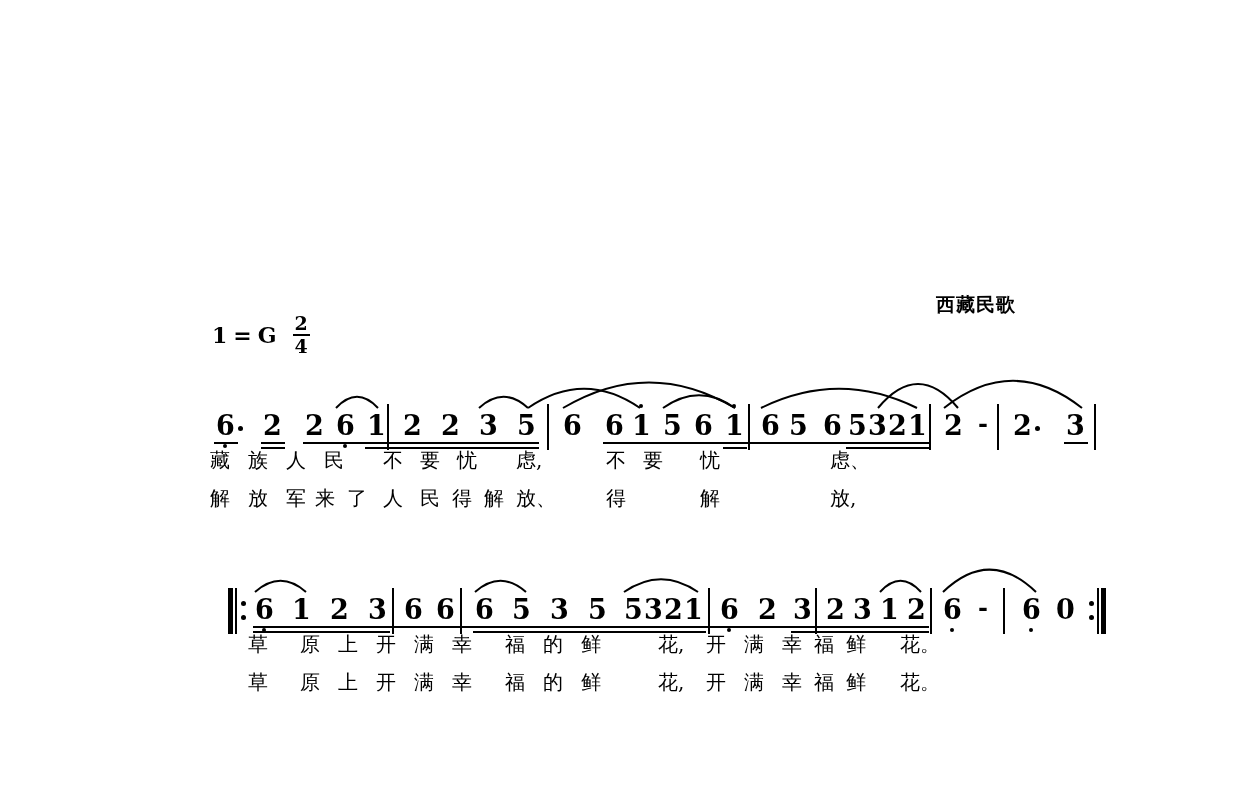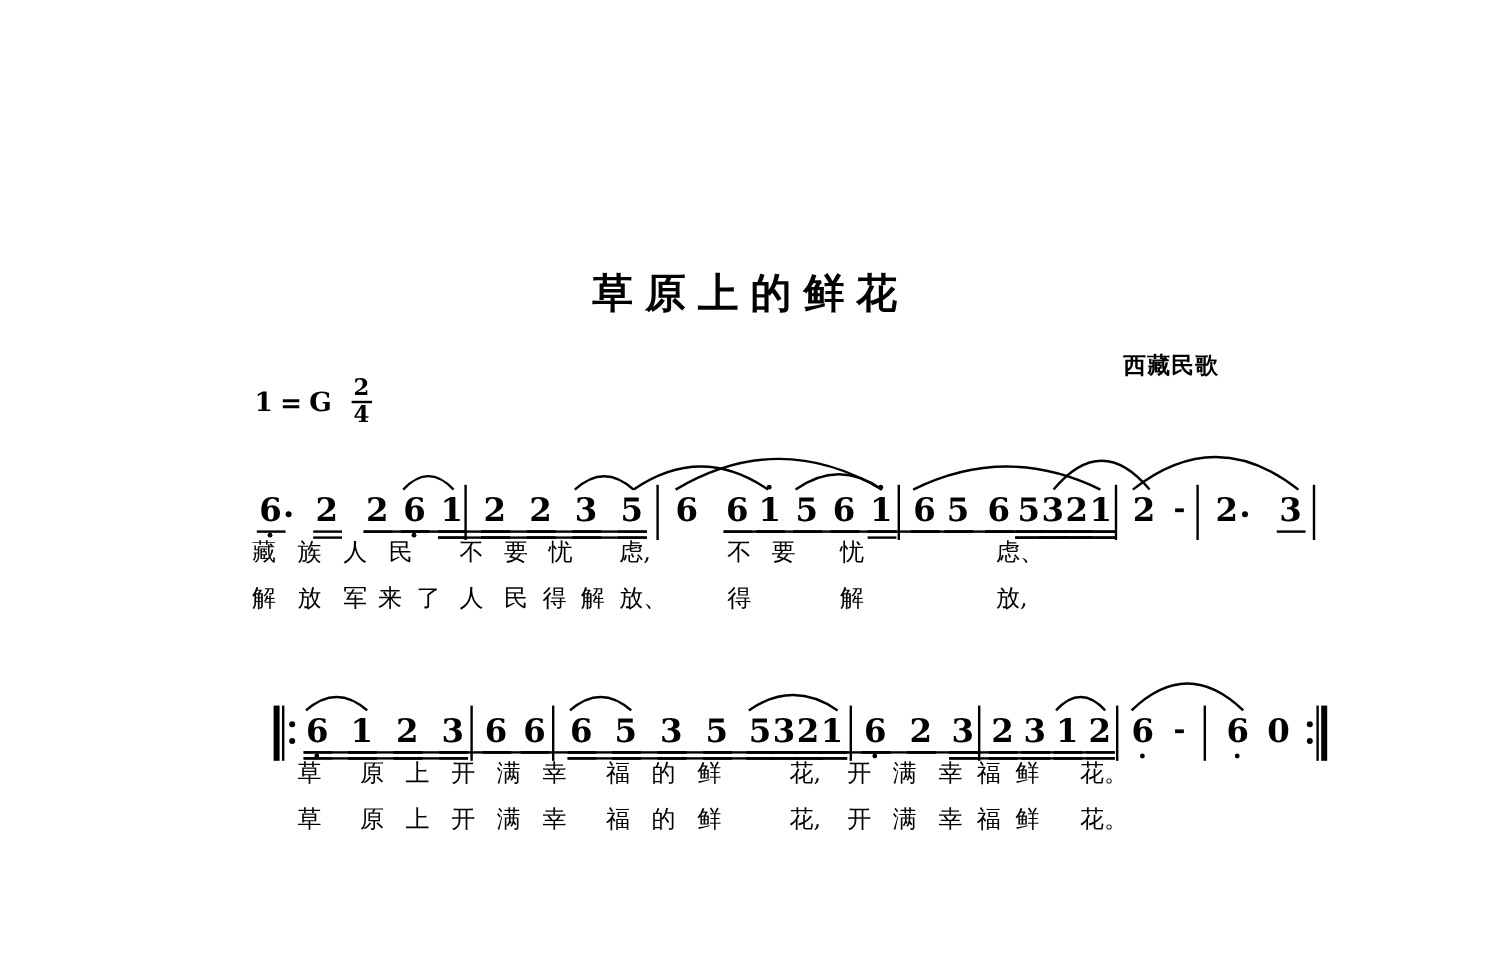--- a/index.html
+++ b/index.html
@@ -152,21 +152,20 @@
     font-weight: normal;
     white-space: nowrap;
     line-height: 1;
   }
 </style>
 </head>
 <body>
 
 <div class="sheet">
 
-  <div class="title">草原上的鲜花</div>
 
   <div class="composer">西藏民歌</div>
 
   <div class="keysig">
     <span>1</span><span class="eq">=</span><span>G</span><span class="meter"><span class="num">2</span><span class="den">4</span></span>
   </div>
 
   <div class="system" id="system1">
       <svg class="slurlayer" width="1241" height="160">
         <path d="M 336 36 Q 357 13.599999999999998 378 36" fill="none" stroke="#000" stroke-width="2"></path>

